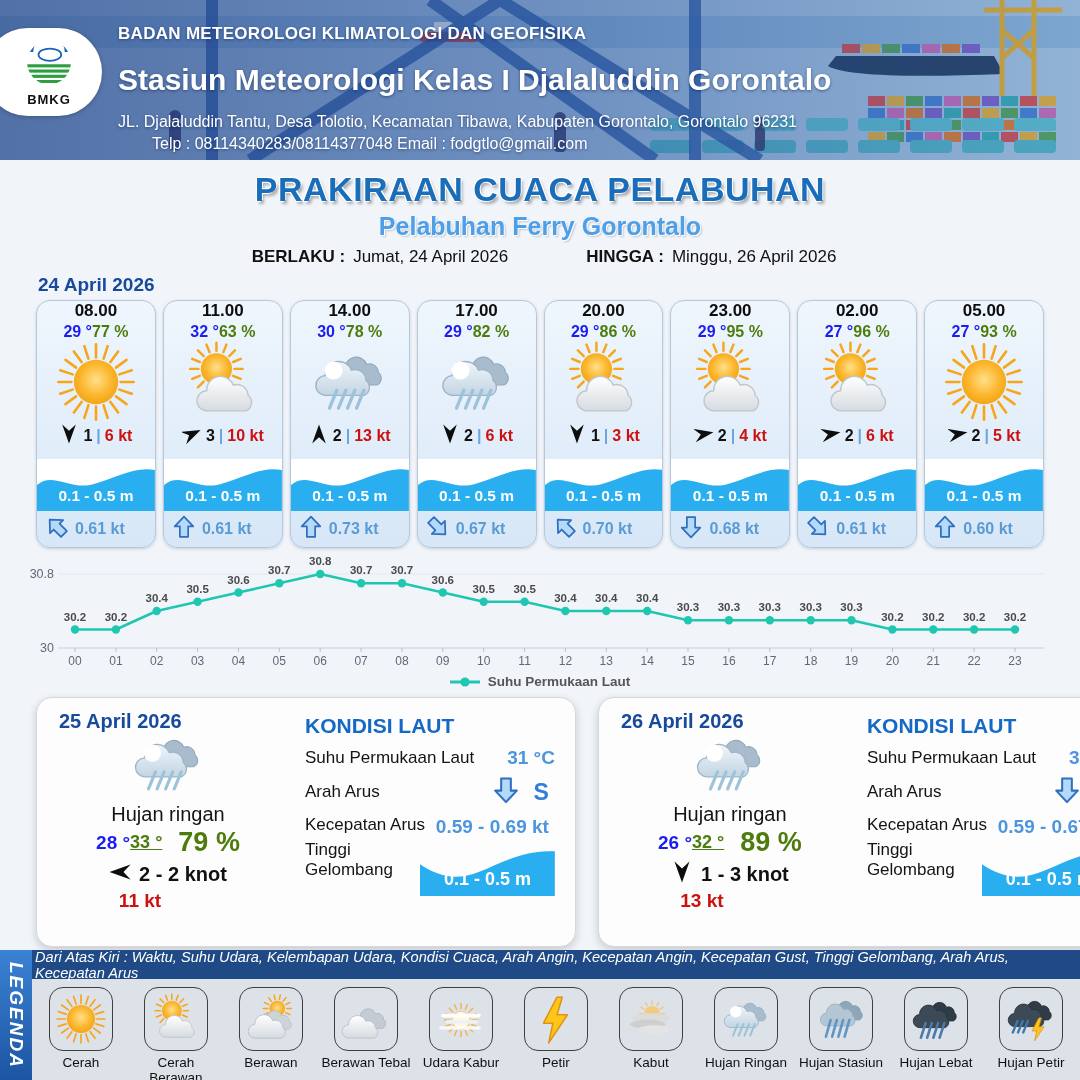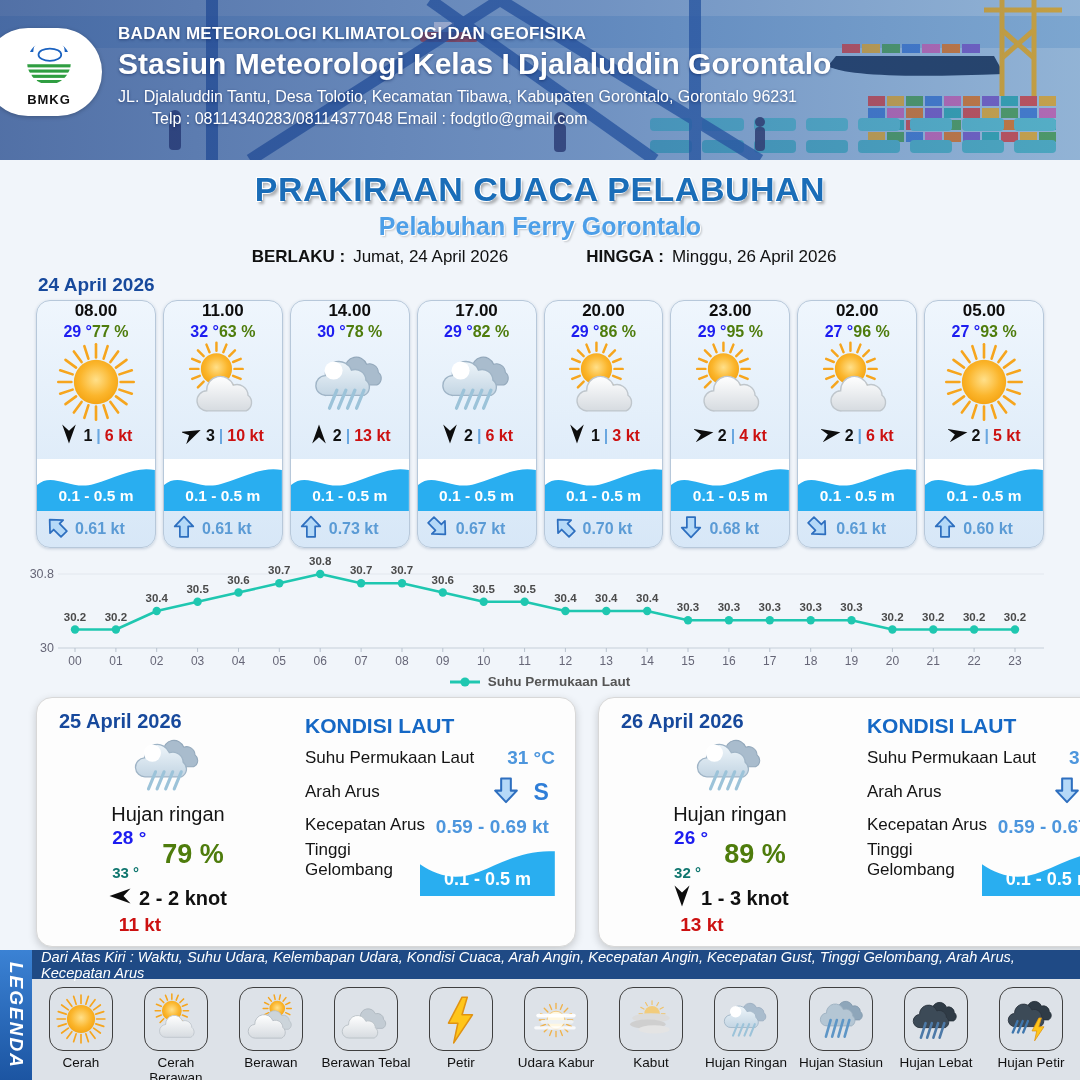--- a/index.html
+++ b/index.html
@@ -5,22 +5,22 @@
   html,body{margin:0;padding:0;}
   body{font-family:"Liberation Sans",sans-serif;background:#c9d2dc;}
   .page{position:relative;width:1080px;height:1080px;background:#f1f5fa;overflow:hidden;margin:0 auto;}
 
   
   .banner{position:relative;height:160px;overflow:hidden;}
   .banner svg.art{position:absolute;inset:0;width:100%;height:100%;}
   .banner-text{position:relative;z-index:2;margin-left:118px;padding-top:24px;color:#fff;
     text-shadow:0 1px 3px rgba(10,30,80,.55);}
   .org-line{font-size:17px;font-weight:700;letter-spacing:.3px;}
-  .station-line{font-size:30px;font-weight:700;margin-top:3px;}
-  .addr-line{font-size:16px;margin-top:7px;}
+  .station-line{font-size:30px;font-weight:700;margin-top:19px;}
+  .addr-line{font-size:16px;margin-top:16px;}
   .tel-line{font-size:16px;margin-top:4px;margin-left:34px;}
   .logo-pill{position:absolute;z-index:3;left:-16px;top:28px;width:118px;height:88px;background:#fff;
     border-radius:44px;display:flex;flex-direction:column;align-items:center;justify-content:center;
     padding-left:12px;box-sizing:border-box;box-shadow:0 1px 4px rgba(0,0,0,.25);}
   .logo-text{font-size:13px;font-weight:800;color:#111;letter-spacing:1px;margin-top:-2px;}
 
   
   .title-block{text-align:center;padding-top:10px;}
   .main-title{font-size:34px;font-weight:800;color:#1a6db8;letter-spacing:.5px;
     text-shadow:-1px -1px 0 #fff,1px -1px 0 #fff,-1px 1px 0 #fff,2px 3px 3px rgba(0,0,0,.30);}
@@ -57,23 +57,23 @@
 
   
   .dcards{display:flex;gap:22px;margin:8px 36px 0;}
   .dcard{flex:1;height:250px;background:#fdfdfd;border:1px solid #d8d8d8;border-radius:16px;
     box-shadow:0 3px 8px rgba(0,0,0,.18);display:flex;padding:12px 20px 10px 22px;box-sizing:border-box;}
   .d-left{width:218px;display:flex;flex-direction:column;align-items:center;}
   .d-date{align-self:flex-start;color:#17499c;font-size:20px;font-weight:700;}
   .d-icon{width:90px;height:78px;margin-top:-8px;}
   .d-cond{font-size:20px;color:#141414;}
   .d-th{display:flex;align-items:center;gap:16px;margin-top:1px;}
-  .d-temps{display:flex;flex-direction:column;line-height:1.12;gap:17px;}
+  .d-temps{display:flex;flex-direction:row;line-height:1.12;}
   .d-tmin{color:#1d1df0;font-weight:700;font-size:19px;}
-  .d-tmax{color:#0f766e;font-weight:700;font-size:15px;}
+  .d-tmax{color:#4d7c0f;font-weight:700;font-size:18px;text-decoration:underline;}
   .d-hum{color:#4e7c0c;font-weight:700;font-size:27px;}
   .d-wind{display:flex;align-items:center;gap:8px;margin-top:3px;font-size:20px;font-weight:700;color:#111;}
   .d-gust{color:#cc1111;font-weight:700;font-size:19px;margin-top:2px;margin-left:-56px;}
   .d-right{flex:1;padding-left:28px;padding-top:4px;display:flex;flex-direction:column;}
   .sea-title{color:#1568c5;font-size:21px;font-weight:700;margin-bottom:9px;}
   .sea-row{display:flex;justify-content:space-between;align-items:center;margin-bottom:7px;}
   .sea-row.stack{flex-direction:row;align-items:flex-start;margin-bottom:2px;}
   .sea-lab{font-size:17px;color:#141414;}
   .sea-val{color:#4d96dd;font-weight:700;font-size:19px;}
   .sea-val.r{align-self:flex-end;margin-top:1px;margin-right:6px;}
@@ -82,21 +82,21 @@
   .sea-wave{position:relative;width:162px;height:54px;align-self:flex-end;margin-top:2px;}
   .sea-wave svg{position:absolute;inset:0;width:100%;height:100%;}
   .sea-wave-text{position:absolute;left:0;right:0;bottom:6px;text-align:center;color:#fff;font-weight:700;font-size:18px;}
 
   
   .legend{position:absolute;left:0;right:0;bottom:0;height:130px;background:#dde2e8;}
   .lg-side{position:absolute;left:0;top:0;bottom:0;width:32px;background:linear-gradient(180deg,#3b82d4,#1c55a2);
     display:flex;align-items:center;justify-content:center;}
   .lg-side span{writing-mode:vertical-rl;color:#fff;font-weight:800;font-style:italic;font-size:19px;letter-spacing:2px;}
   .lg-cap{position:absolute;left:32px;right:0;top:0;height:29px;background:#1f4a85;color:#fff;
-    font-style:italic;font-size:14.6px;display:flex;align-items:center;padding-left:9px;box-sizing:border-box;}
+    font-style:italic;font-size:14.6px;display:flex;align-items:center;padding-left:3px;box-sizing:border-box;}
   .lg-items{position:absolute;left:32px;right:0;top:29px;bottom:0;display:flex;justify-content:space-evenly;
     align-items:flex-start;padding-top:8px;}
   .lg-item{display:flex;flex-direction:column;align-items:center;width:92px;}
   .lg-box{width:62px;height:62px;border:1.6px solid #3f3f3f;border-radius:14px;display:flex;
     align-items:center;justify-content:center;background:transparent;}
   .lg-box svg{width:52px;height:52px;}
   .lg-label{font-size:13.5px;color:#111;margin-top:5px;text-align:center;line-height:1.1;}
   .defs-holder{position:absolute;width:0;height:0;overflow:hidden;}
 </style>
 </head>
@@ -1018,30 +1018,20 @@
               <g transform="translate(6,36) scale(1.15)">
                 <path d="M10,44a11,11 0 0 1 -1,-22a15,15 0 0 1 29,-6a12,12 0 0 1 16,11a10,10 0 0 1 -2,17z" fill="url(#gCloud)" stroke="#b9c0c6" stroke-width="1.5"></path>
               </g>
             </svg>
           </div>
           <div class="lg-label">Berawan Tebal</div>
         </div>
         <div class="lg-item">
           <div class="lg-box">
             <svg viewBox="0 0 100 100" width="100%" height="100%">
-              <g transform="translate(26,8) scale(1)">
-                <polygon points="26,0 0,50 18,50 10,88 46,34 26,34 36,0" fill="#ffc61a" stroke="#e09312" stroke-width="3" stroke-linejoin="round"></polygon>
-              </g>
-            </svg>
-          </div>
-          <div class="lg-label">Petir</div>
-        </div>
-        <div class="lg-item">
-          <div class="lg-box">
-            <svg viewBox="0 0 100 100" width="100%" height="100%">
               <line x1="72.0" y1="52.0" x2="82.0" y2="52.0" stroke="#f0b24a" stroke-width="2.6" stroke-linecap="round"></line>
               <line x1="70.3" y1="60.4" x2="79.6" y2="64.2" stroke="#f0b24a" stroke-width="2.6" stroke-linecap="round"></line>
               <line x1="65.6" y1="67.6" x2="72.6" y2="74.6" stroke="#f0b24a" stroke-width="2.6" stroke-linecap="round"></line>
               <line x1="58.4" y1="72.3" x2="62.2" y2="81.6" stroke="#f0b24a" stroke-width="2.6" stroke-linecap="round"></line>
               <line x1="50.0" y1="74.0" x2="50.0" y2="84.0" stroke="#f0b24a" stroke-width="2.6" stroke-linecap="round"></line>
               <line x1="41.6" y1="72.3" x2="37.8" y2="81.6" stroke="#f0b24a" stroke-width="2.6" stroke-linecap="round"></line>
               <line x1="34.4" y1="67.6" x2="27.4" y2="74.6" stroke="#f0b24a" stroke-width="2.6" stroke-linecap="round"></line>
               <line x1="29.7" y1="60.4" x2="20.4" y2="64.2" stroke="#f0b24a" stroke-width="2.6" stroke-linecap="round"></line>
               <line x1="28.0" y1="52.0" x2="18.0" y2="52.0" stroke="#f0b24a" stroke-width="2.6" stroke-linecap="round"></line>
               <line x1="29.7" y1="43.6" x2="20.4" y2="39.8" stroke="#f0b24a" stroke-width="2.6" stroke-linecap="round"></line>
@@ -1055,20 +1045,30 @@
               <rect x="12" y="40" width="76" height="7" rx="3.5" fill="#ffffff" opacity="0.95"></rect>
               <rect x="20" y="52" width="64" height="7" rx="3.5" fill="#eef1f3" opacity="0.95"></rect>
               <rect x="8" y="64" width="80" height="6" rx="3" fill="#ffffff" opacity="0.8"></rect>
             </svg>
           </div>
           <div class="lg-label">Udara Kabur</div>
         </div>
         <div class="lg-item">
           <div class="lg-box">
             <svg viewBox="0 0 100 100" width="100%" height="100%">
+              <g transform="translate(26,8) scale(1)">
+                <polygon points="26,0 0,50 18,50 10,88 46,34 26,34 36,0" fill="#ffc61a" stroke="#e09312" stroke-width="3" stroke-linejoin="round"></polygon>
+              </g>
+            </svg>
+          </div>
+          <div class="lg-label">Petir</div>
+        </div>
+        <div class="lg-item">
+          <div class="lg-box">
+            <svg viewBox="0 0 100 100" width="100%" height="100%">
               <circle cx="52" cy="40" r="15" fill="#f6c868" opacity="0.85"></circle>
               <line x1="70.0" y1="40.0" x2="77.0" y2="40.0" stroke="#f0c268" stroke-width="2.2" stroke-linecap="round"></line>
               <line x1="67.6" y1="49.0" x2="73.7" y2="52.5" stroke="#f0c268" stroke-width="2.2" stroke-linecap="round"></line>
               <line x1="61.0" y1="55.6" x2="64.5" y2="61.7" stroke="#f0c268" stroke-width="2.2" stroke-linecap="round"></line>
               <line x1="52.0" y1="58.0" x2="52.0" y2="65.0" stroke="#f0c268" stroke-width="2.2" stroke-linecap="round"></line>
               <line x1="43.0" y1="55.6" x2="39.5" y2="61.7" stroke="#f0c268" stroke-width="2.2" stroke-linecap="round"></line>
               <line x1="36.4" y1="49.0" x2="30.3" y2="52.5" stroke="#f0c268" stroke-width="2.2" stroke-linecap="round"></line>
               <line x1="34.0" y1="40.0" x2="27.0" y2="40.0" stroke="#f0c268" stroke-width="2.2" stroke-linecap="round"></line>
               <line x1="36.4" y1="31.0" x2="30.3" y2="27.5" stroke="#f0c268" stroke-width="2.2" stroke-linecap="round"></line>
               <line x1="43.0" y1="24.4" x2="39.5" y2="18.3" stroke="#f0c268" stroke-width="2.2" stroke-linecap="round"></line>

